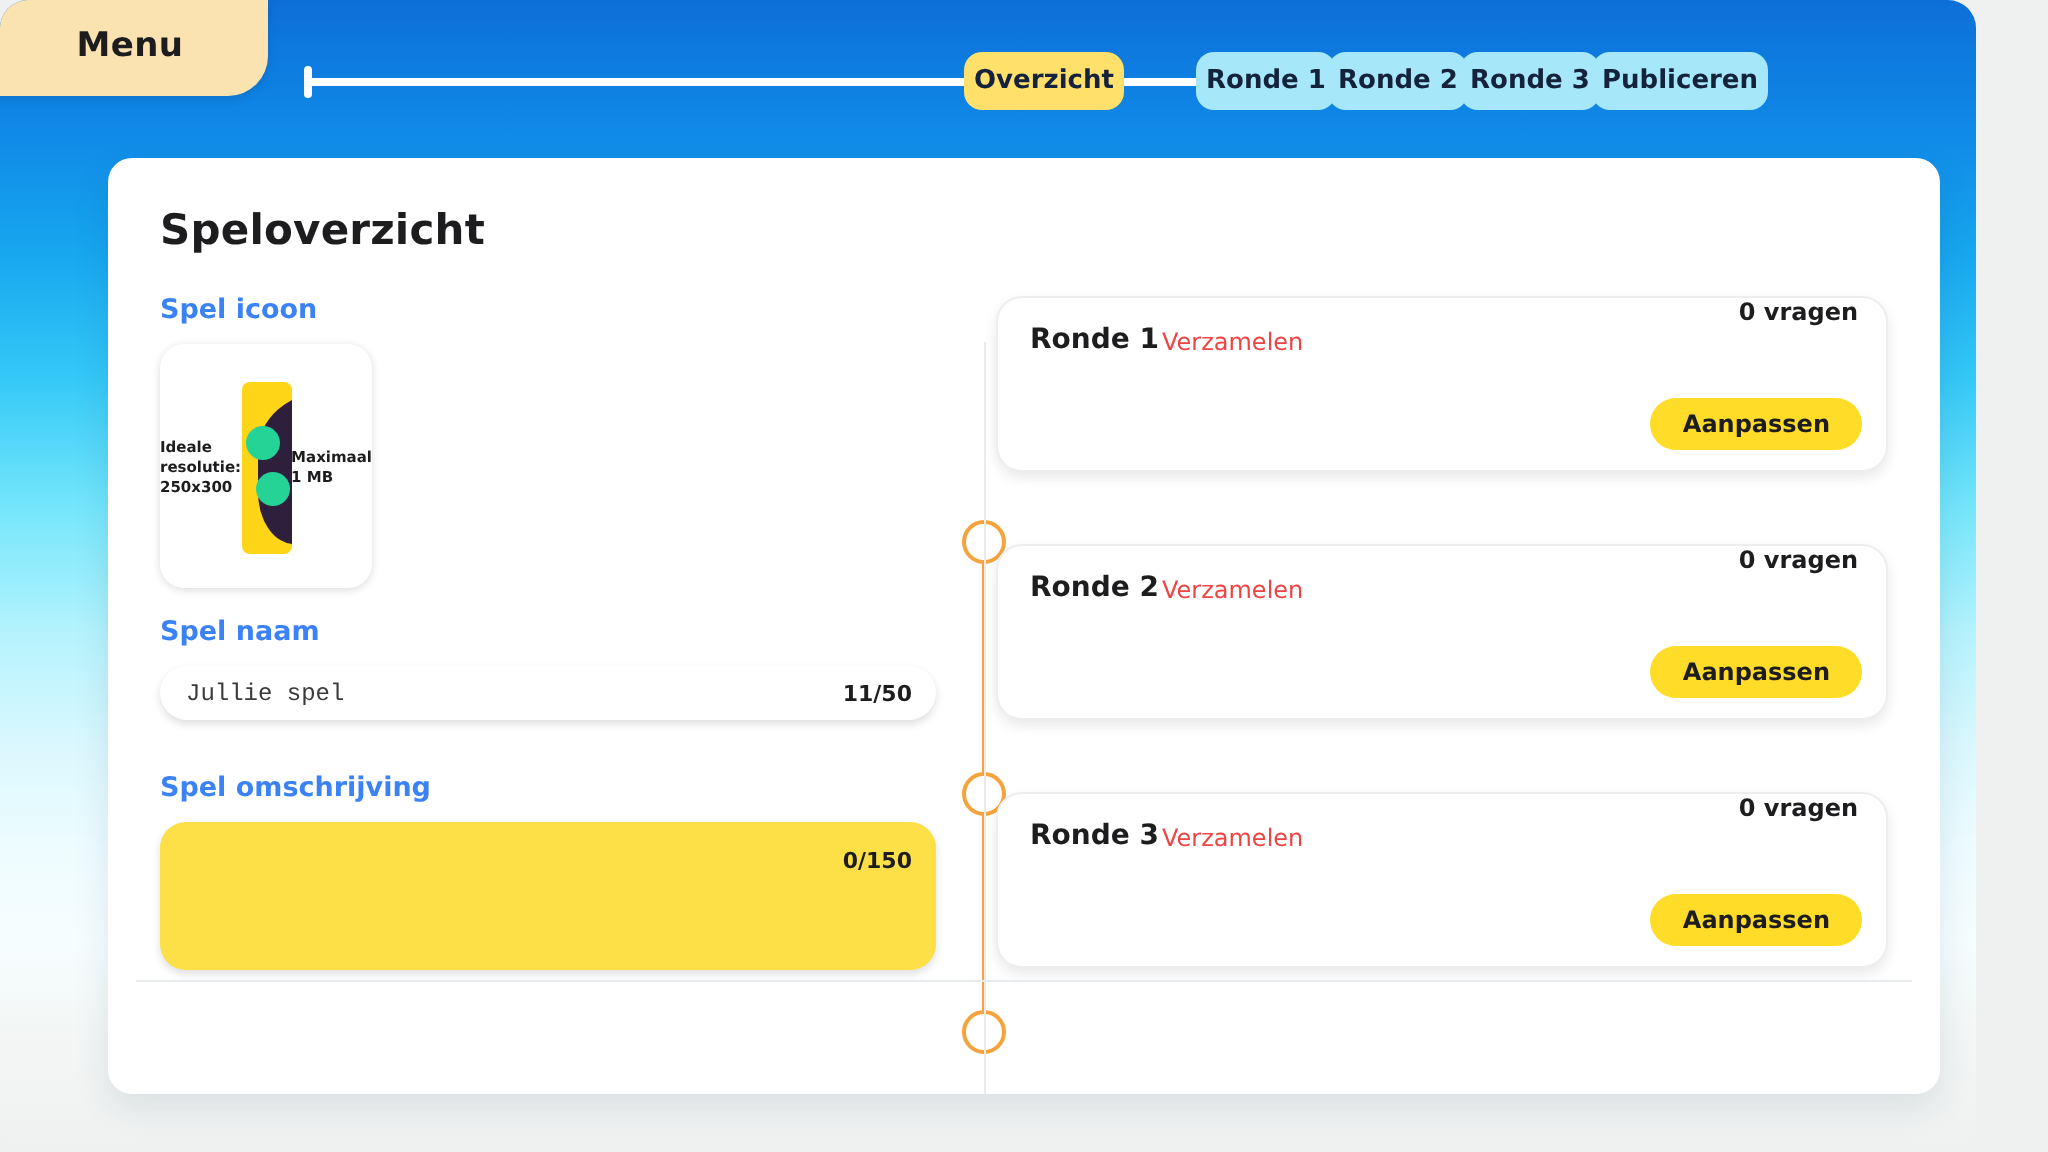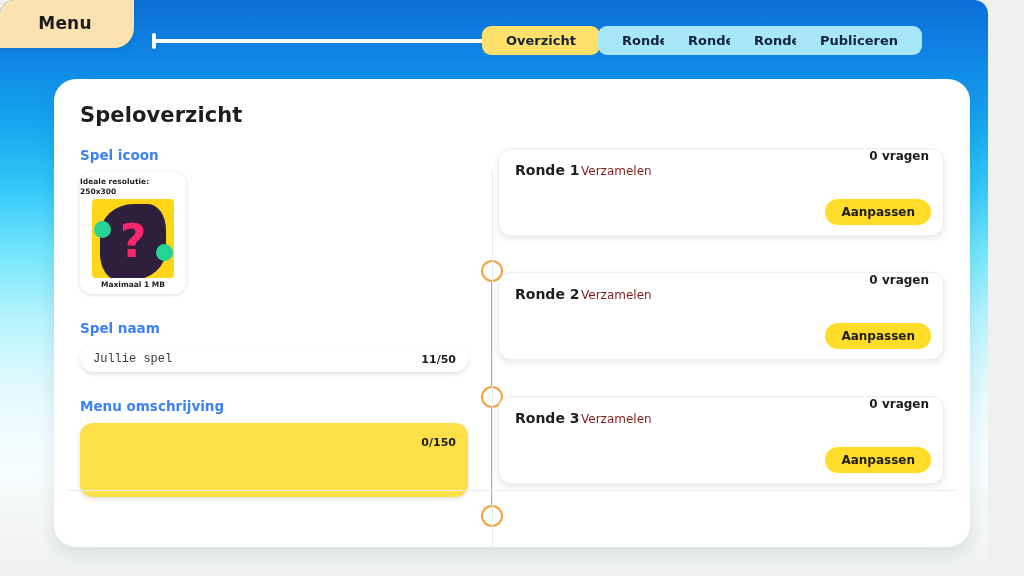--- a/index.html
+++ b/index.html
@@ -69,36 +69,36 @@
   .rail-cap.left  { left: 0; }
   .rail-cap.right { right: 0; }
 
   #steps {
     position: absolute; left: 152px; top: 26px;
     width: 712px; height: 30px;
   }
   .step {
     position: absolute; top: 0; height: 29px;
     display: flex; align-items: center; justify-content: center;
-    padding: 0 24px;
+    padding: 0 5px;
     border-radius: 9px;
     font-size: 13px; font-weight: 700;
     color: #14223b;
     white-space: nowrap;
     cursor: pointer;
   }
   .step.active { background: #ffe06a; }
   .step.pending { background: #a6e8fa; }
 
   
   #panel {
     position: absolute; left: 54px; top: 79px;
     width: 916px; height: 468px;
     background: #ffffff;
-    border-radius: 22px;
+    border-radius: 12px;
     box-shadow: 0 6px 18px rgba(0,40,80,0.10);
     overflow: hidden;
   }
 
   #panel-title {
     position: absolute; left: 26px; top: 24px;
     font-size: 21px; font-weight: 700; color: #1d1d1f;
     letter-spacing: .1px;
   }
 
@@ -108,21 +108,21 @@
   .field-label {
     font-size: 13.5px; font-weight: 700; color: #3b82f6;
     margin-bottom: 9px;
   }
 
   #icon-dropzone {
     width: 106px; height: 122px;
     background: #ffffff;
     border-radius: 12px;
     box-shadow: 0 1px 4px rgba(0,0,0,0.14);
-    display: flex; flex-direction: column; align-items: center;
+    display: flex; flex-direction: row; align-items: center;
     padding: 5px 0 4px 0;
     cursor: pointer;
   }
   .dz-hint {
     font-size: 7.5px; font-weight: 700; color: #1d1d1f;
     line-height: 10px;
   }
   #icon-thumb {
     position: relative;
     width: 82px; height: 86px;
@@ -219,21 +219,21 @@
     border-radius: 13px;
     box-shadow: 0 3px 7px rgba(0,0,0,0.09);
     margin-bottom: 36px;
   }
   .rc-title {
     position: absolute; left: 16px; top: 13px;
     font-size: 14px; font-weight: 700; color: #1d1d1f;
   }
   .rc-subtitle {
     position: absolute; left: 82px; top: 15px;
-    font-size: 12px; color: #7f1d1d;
+    font-size: 12px; color: #ef4444;
   }
   .rc-count {
     position: absolute; right: 14px; top: 0;
     font-size: 12px; font-weight: 700; color: #1d1d1f;
   }
   .rc-button {
     position: absolute; right: 12px; bottom: 10px;
     height: 26px; padding: 0 16px;
     background: #ffdc28;
     border-radius: 13px;
@@ -307,27 +307,27 @@
         <div class="dz-hint">Ideale resolutie: 250x300</div>
         <div id="icon-thumb">
           <div class="blob-dark"></div>
           <div class="dot-green l"></div>
           <div class="dot-green r"></div>
           <div id="qmark">?</div>
         </div>
         <div class="dz-hint">Maximaal 1 MB</div>
       </div>
 
-      <div class="field-label" style="margin-top:26px">Spel naam</div>
+      <div class="field-label" style="margin-top:14px">Spel naam</div>
       <div class="input-pill">
         <span class="input-value">Jullie spel</span>
         <span class="counter">11/50</span>
       </div>
 
-      <div class="field-label" style="margin-top:26px">Menu omschrijving</div>
+      <div class="field-label" style="margin-top:26px">Spel omschrijving</div>
       <div class="textarea-box">
         <span class="counter">0/150</span>
       </div>
     </div>
 
     <div id="timeline">
       <div class="tl-line"></div>
       <div class="tl-node n1"></div>
       <div class="tl-node n2"></div>
       <div class="tl-node n3"></div>

